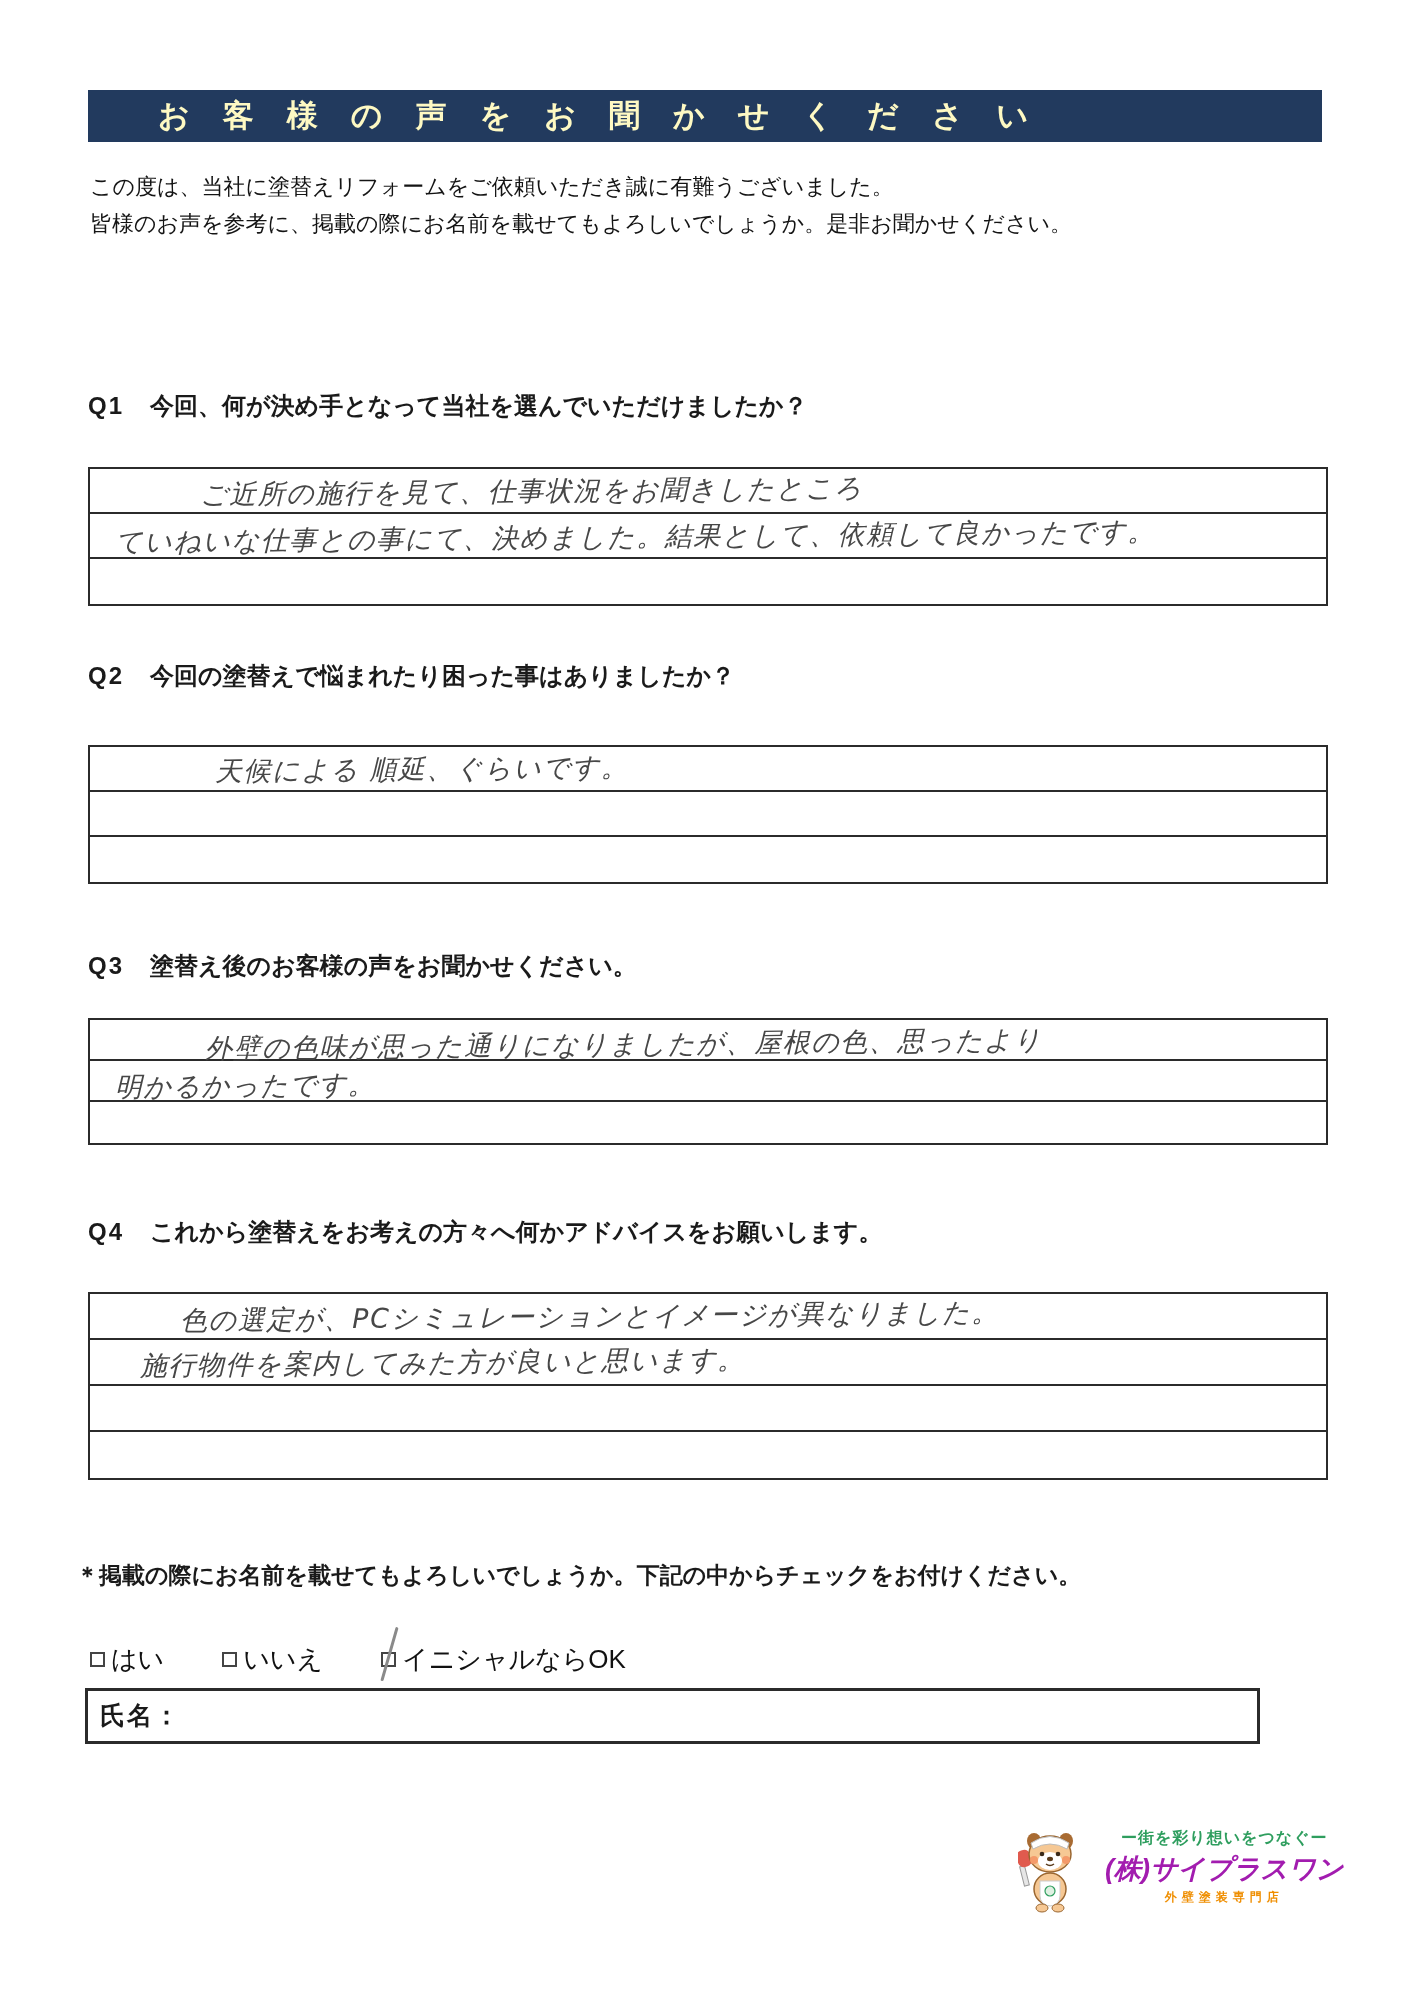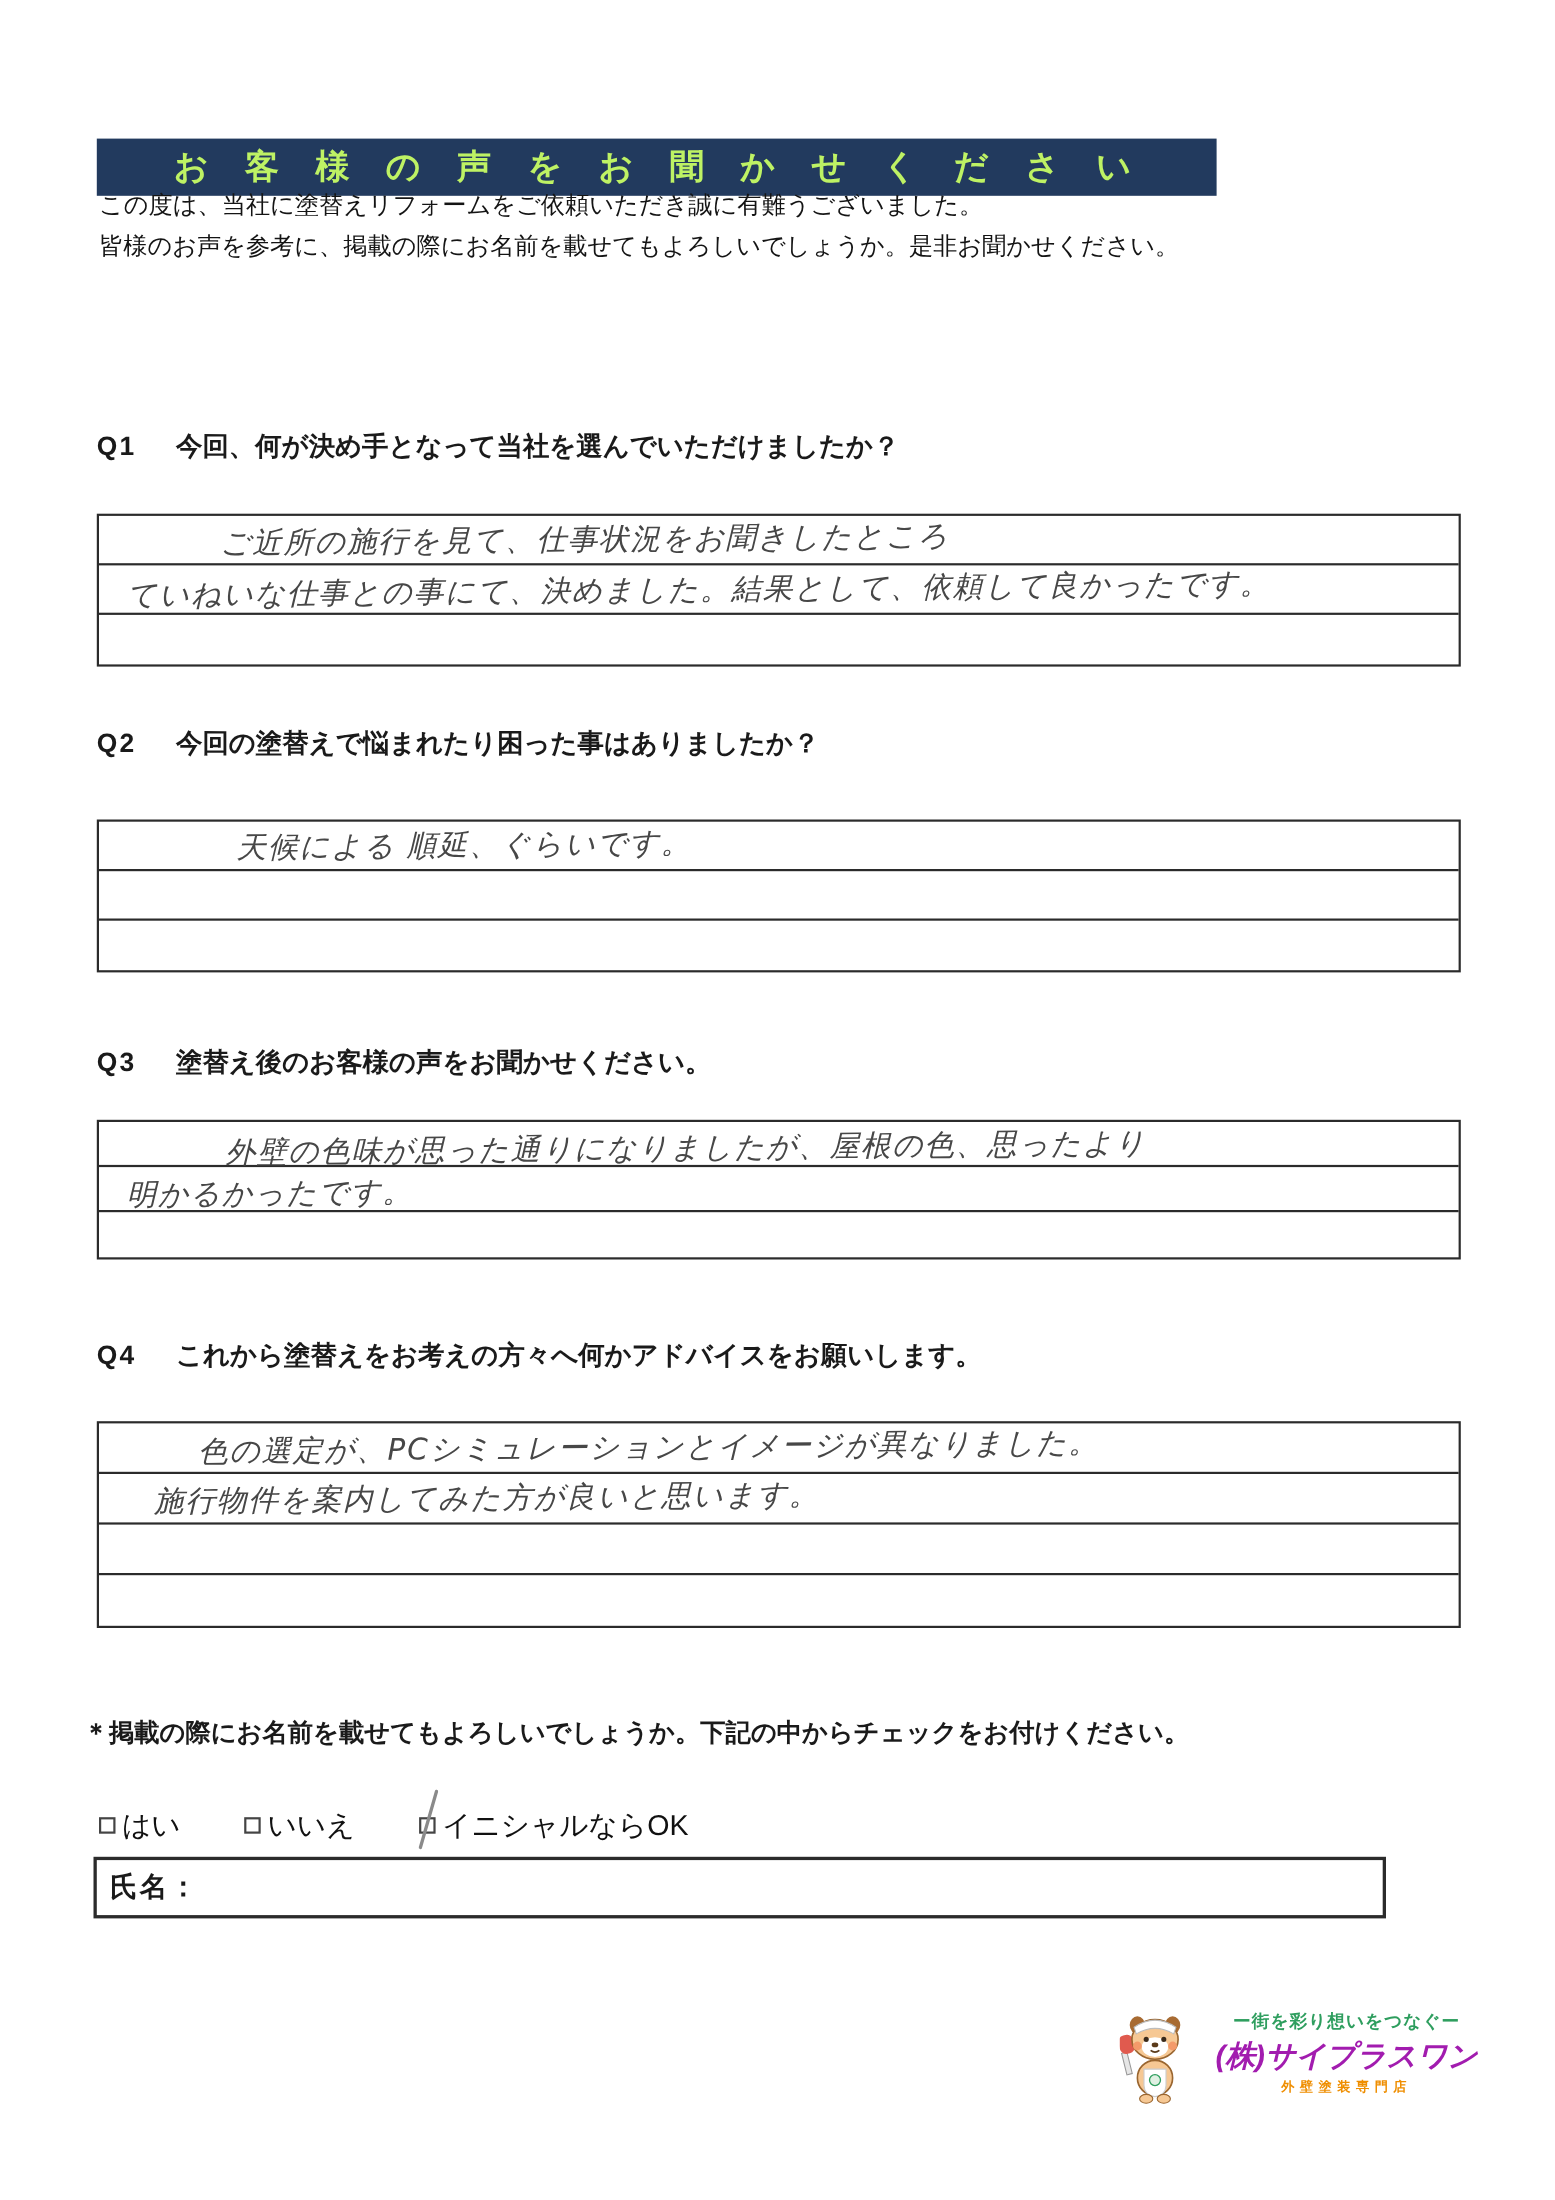--- a/index.html
+++ b/index.html
@@ -3,28 +3,28 @@
 <meta charset="utf-8">
 <style>
   * { margin:0; padding:0; box-sizing:border-box; }
   html,body { background:#e8e8e8; }
   .page {
     position:relative; width:1414px; height:2000px; margin:0 auto;
     background:#ffffff; overflow:hidden;
     font-family:"Liberation Serif","DejaVu Serif",serif; color:#1a1a1a;
   }
   .title-bar {
-    position:absolute; left:88px; top:90px; width:1018px; height:52px;
-    background:#223a5e; color:#bef264; line-height:52px;
+    position:absolute; left:88px; top:90px; width:1234px; height:52px;
+    background:#223a5e; color:#fef9c3; line-height:52px;
     font-size:31px; font-weight:600; letter-spacing:33px;
-    padding-left:70px; white-space:nowrap; overflow:hidden;margin-top:36px;
+    padding-left:70px; white-space:nowrap; overflow:hidden;
   }
   .intro { position:absolute; left:90px; top:168px; font-size:22px; line-height:37px; color:#141414; }
   .q-heading { position:absolute; left:88px; font-size:24px; font-weight:bold; white-space:nowrap; }
-  .q-heading .q-label { margin-right:36px; font-family:"Liberation Sans","DejaVu Sans",sans-serif; letter-spacing:2px; }
+  .q-heading .q-label { margin-right:26px; font-family:"Liberation Sans","DejaVu Sans",sans-serif; letter-spacing:2px; }
   .q1h { top:390px; } .q2h { top:660px; } .q3h { top:950px; } .q4h { top:1216px; }
   .q-box { position:absolute; left:88px; width:1240px; border:2px solid #2b2b2b; background:#fff; }
   .q1b { top:467px; } .q2b { top:745px; } .q3b { top:1018px; } .q4b { top:1292px; }
   .q-row { border-bottom:2px solid #2b2b2b; overflow:visible; white-space:nowrap; }
   .q-row:last-child { border-bottom:none; }
   .q1b .q-row, .q2b .q-row { height:45px; line-height:45px; }
   .q3b .q-row { height:41px; line-height:49px; }
   .q4b .q-row { height:46px; line-height:46px; }
   .hand {
     display:inline-block; transform:rotate(-0.6deg);

